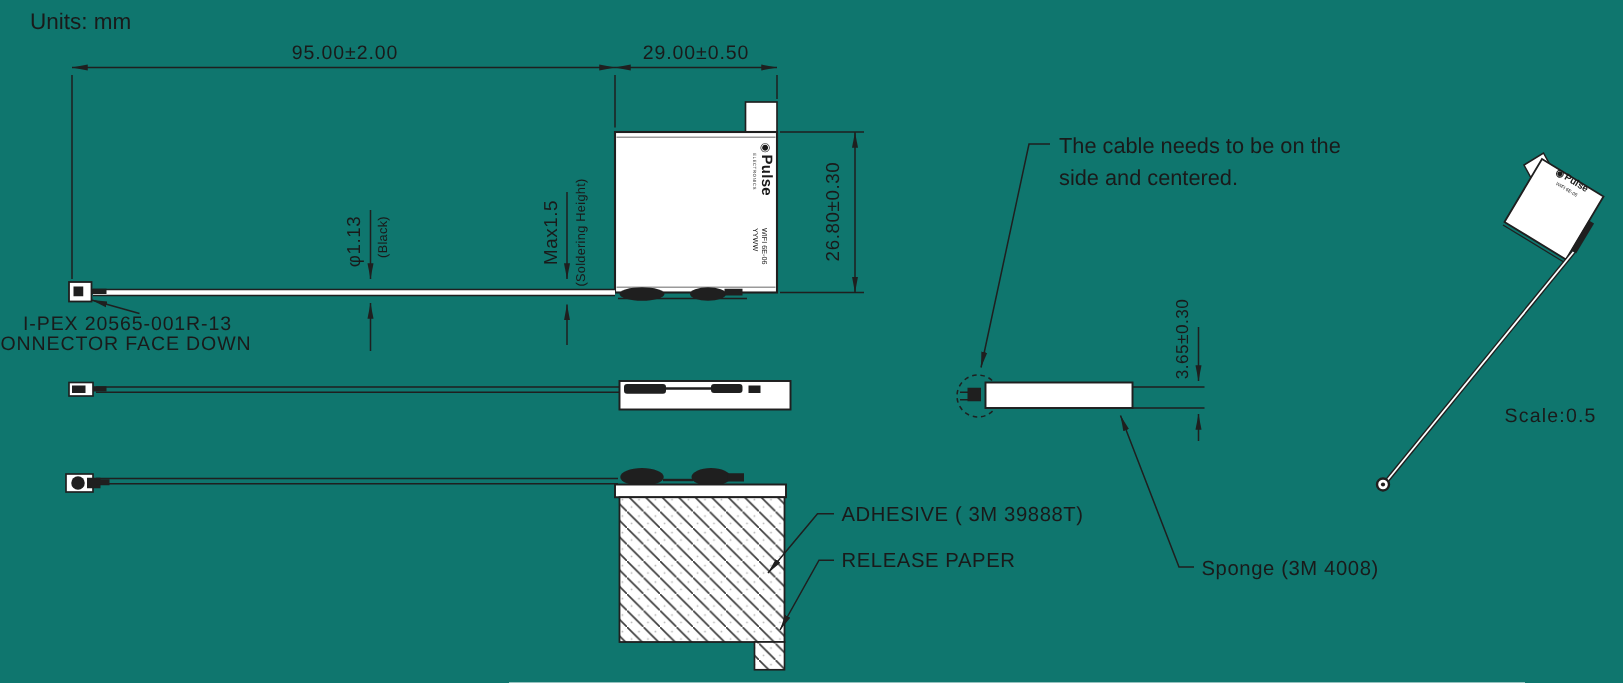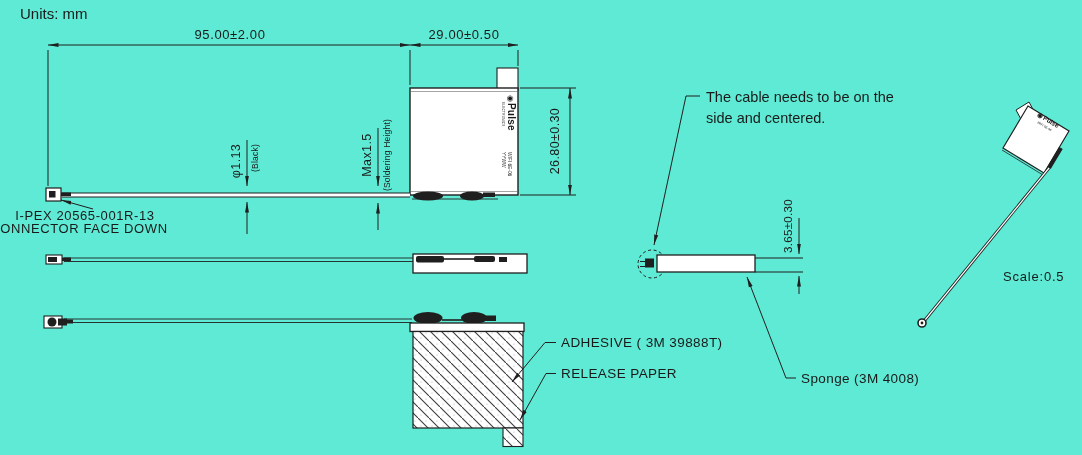--- a/index.html
+++ b/index.html
@@ -1,16 +1,16 @@
 <!DOCTYPE html>
 <html><head>
 <meta charset="utf-8">
 <style>
   html,body{margin:0;padding:0;background:#ffffff;}
-  .canvas{position:relative;width:1082px;height:455px;background:#5eead4;overflow:hidden;}
+  .canvas{position:relative;width:1082px;height:455px;background:#0f766e;overflow:hidden;}
   svg{position:absolute;left:0;top:0;}
   svg text{font-family:"Liberation Sans", sans-serif;fill:#1a1a1a;}
   .units{font-size:15px;}
   .dim{font-size:13px;letter-spacing:.6px;}
   .dimv{font-size:12.5px;letter-spacing:.4px;}
   .dims{font-size:11.5px;letter-spacing:.3px;}
   .tiny{font-size:8.5px;letter-spacing:.2px;}
   .note{font-size:14.5px;}
   .lbl{font-size:13.5px;letter-spacing:.4px;}
   .logo-name{font-size:10px;font-weight:bold;letter-spacing:.2px;}

